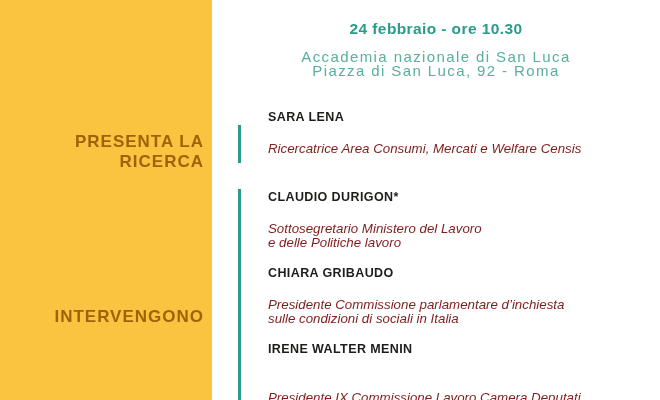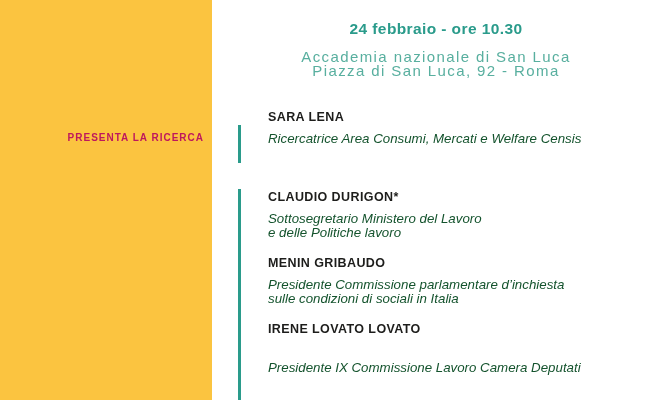--- a/index.html
+++ b/index.html
@@ -11,22 +11,22 @@
     font-family:"Liberation Sans","DejaVu Sans",sans-serif;
   }
   
   .yellow-col{
     position:absolute;left:0;top:0;width:212px;height:400px;
     background:#fbc440;
   }
   .side-label{
     position:absolute;left:0;width:204px;
     text-align:right;
-    color:#be185d;
-    font-size:10px;font-weight:700;
+    color:#a16207;
+    font-size:17px;font-weight:700;
     letter-spacing:1px;
   }
   .side-label.presenta{top:132px;}
   .side-label.intervengono{top:307px;}
 
   
   .header{
     position:absolute;left:212px;right:0;top:20px;
     text-align:center;
   }
@@ -54,42 +54,43 @@
   .presenter{
     position:absolute;left:268px;top:110px;
   }
   .person-name{
     color:#1d1d1b;
     font-size:12.5px;font-weight:700;
     letter-spacing:.4px;
     line-height:14px;
   }
   .person-role{
-    color:#14532d;
+    color:#7f1d1d;
     font-size:13.3px;font-style:italic;
     line-height:13.5px;
-    margin-top:8px;
+    margin-top:18px;
     white-space:pre-line;
   }
 
   
   .speakers{
     position:absolute;left:268px;top:190px;right:6px;
     display:flex;flex-direction:column;gap:17px;
   }
 </style>
 </head>
 <body>
 
 <div class="page">
 
   <div class="yellow-col"></div>
 
   <div class="side-label presenta">PRESENTA LA RICERCA</div>
 
+  <div class="side-label intervengono">INTERVENGONO</div>
 
   <div class="header">
     <div class="datetime">24 febbraio -  ore 10.30</div>
     <div class="venue-line">Accademia nazionale di San Luca</div>
     <div class="venue-line">Piazza di San Luca, 92 - Roma</div>
   </div>
 
   <div class="teal-bar bar-presenter"></div>
 
   <div class="presenter">
@@ -101,27 +102,27 @@
 
   <div class="speakers">
 
     <div class="speaker">
       <div class="person-name">CLAUDIO DURIGON*</div>
       <div class="person-role">Sottosegretario Ministero del Lavoro
 e delle Politiche lavoro</div>
     </div>
 
     <div class="speaker">
-      <div class="person-name">MENIN GRIBAUDO</div>
+      <div class="person-name">CHIARA GRIBAUDO</div>
       <div class="person-role">Presidente Commissione parlamentare d’inchiesta
 sulle condizioni di sociali in Italia</div>
     </div>
 
     <div class="speaker">
-      <div class="person-name">IRENE LOVATO LOVATO</div>
+      <div class="person-name">IRENE WALTER MENIN</div>
     </div>
 
     <div class="speaker">
       <div class="person-role">Presidente IX Commissione Lavoro Camera Deputati</div>
     </div>
 
   </div>
 
 </div>
 

